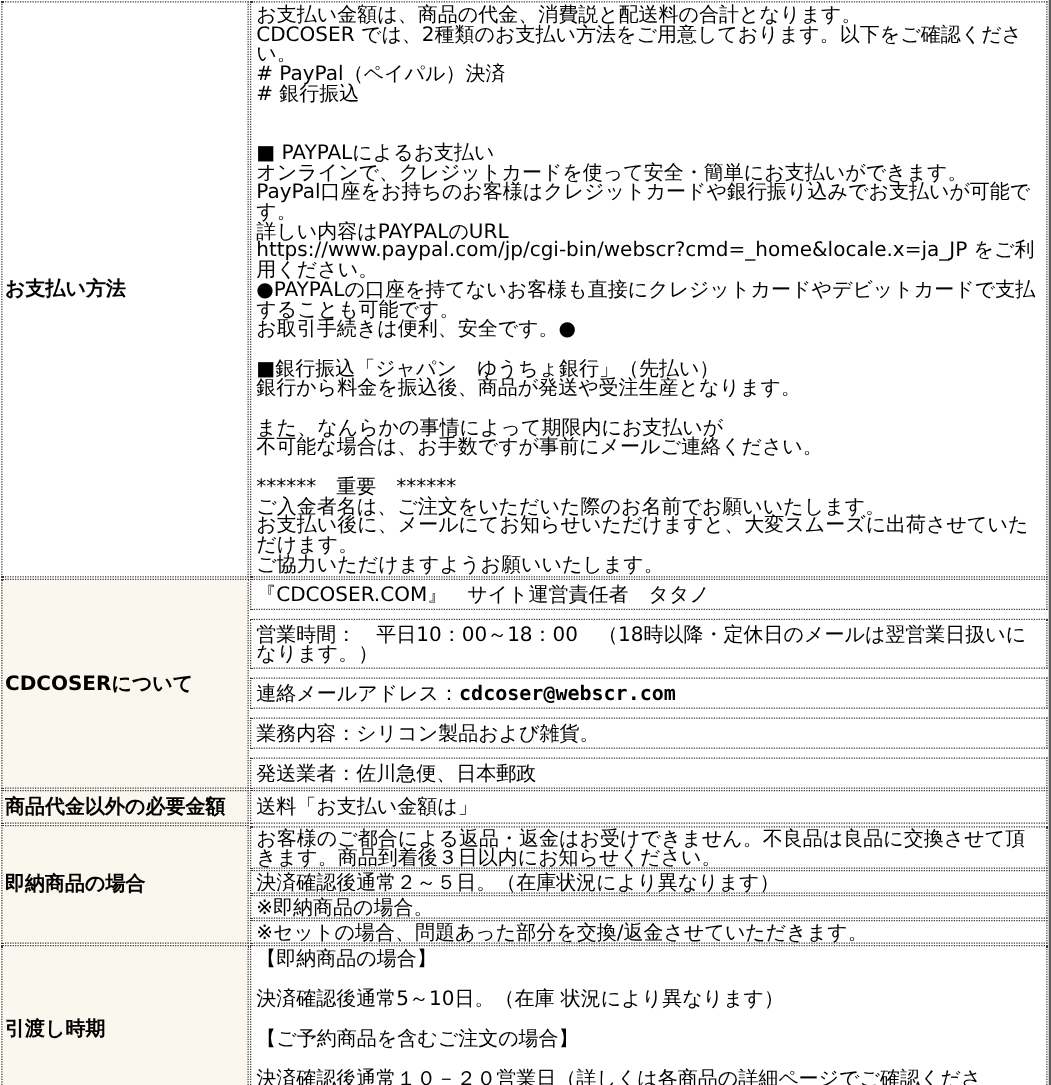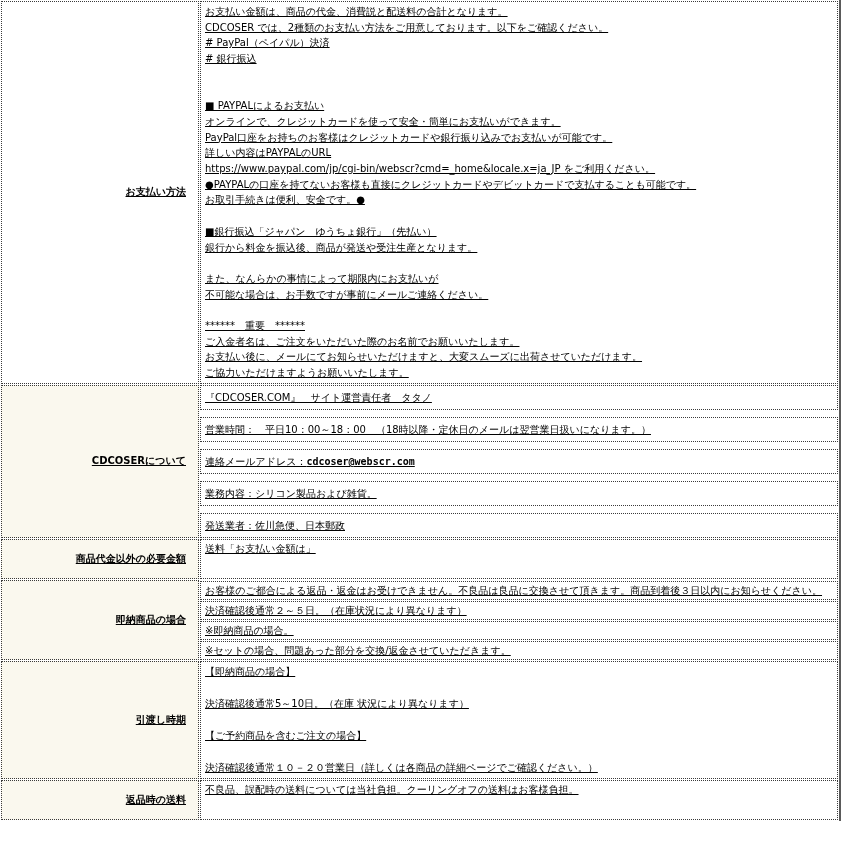--- a/index.html
+++ b/index.html
@@ -16,31 +16,30 @@
   }
   table.main {
     width: 100%;
     border-collapse: separate;
     border-spacing: 1px;
     table-layout: fixed;
   }
   td {
     box-sizing: border-box;
     vertical-align: top;
-    font-size: 10px;
-    text-decoration: underline;
+    font-size: 16px;
   }
   td.lbl {
     width: 198px;
     background: #faf8ee;
     border: 1px dotted #3a3a3a;
     font-weight: bold;
-    text-align: right;
+    text-align: left;
     vertical-align: middle;
-    padding: 12px;
+    padding: 2px;
   }
   td.lbl.white { background: #ffffff; }
   td.val {
     border: 1px dotted #3a3a3a;
     padding: 2px 4px;
   }
   td.stack {
     border: none;
     padding: 0;
   }

